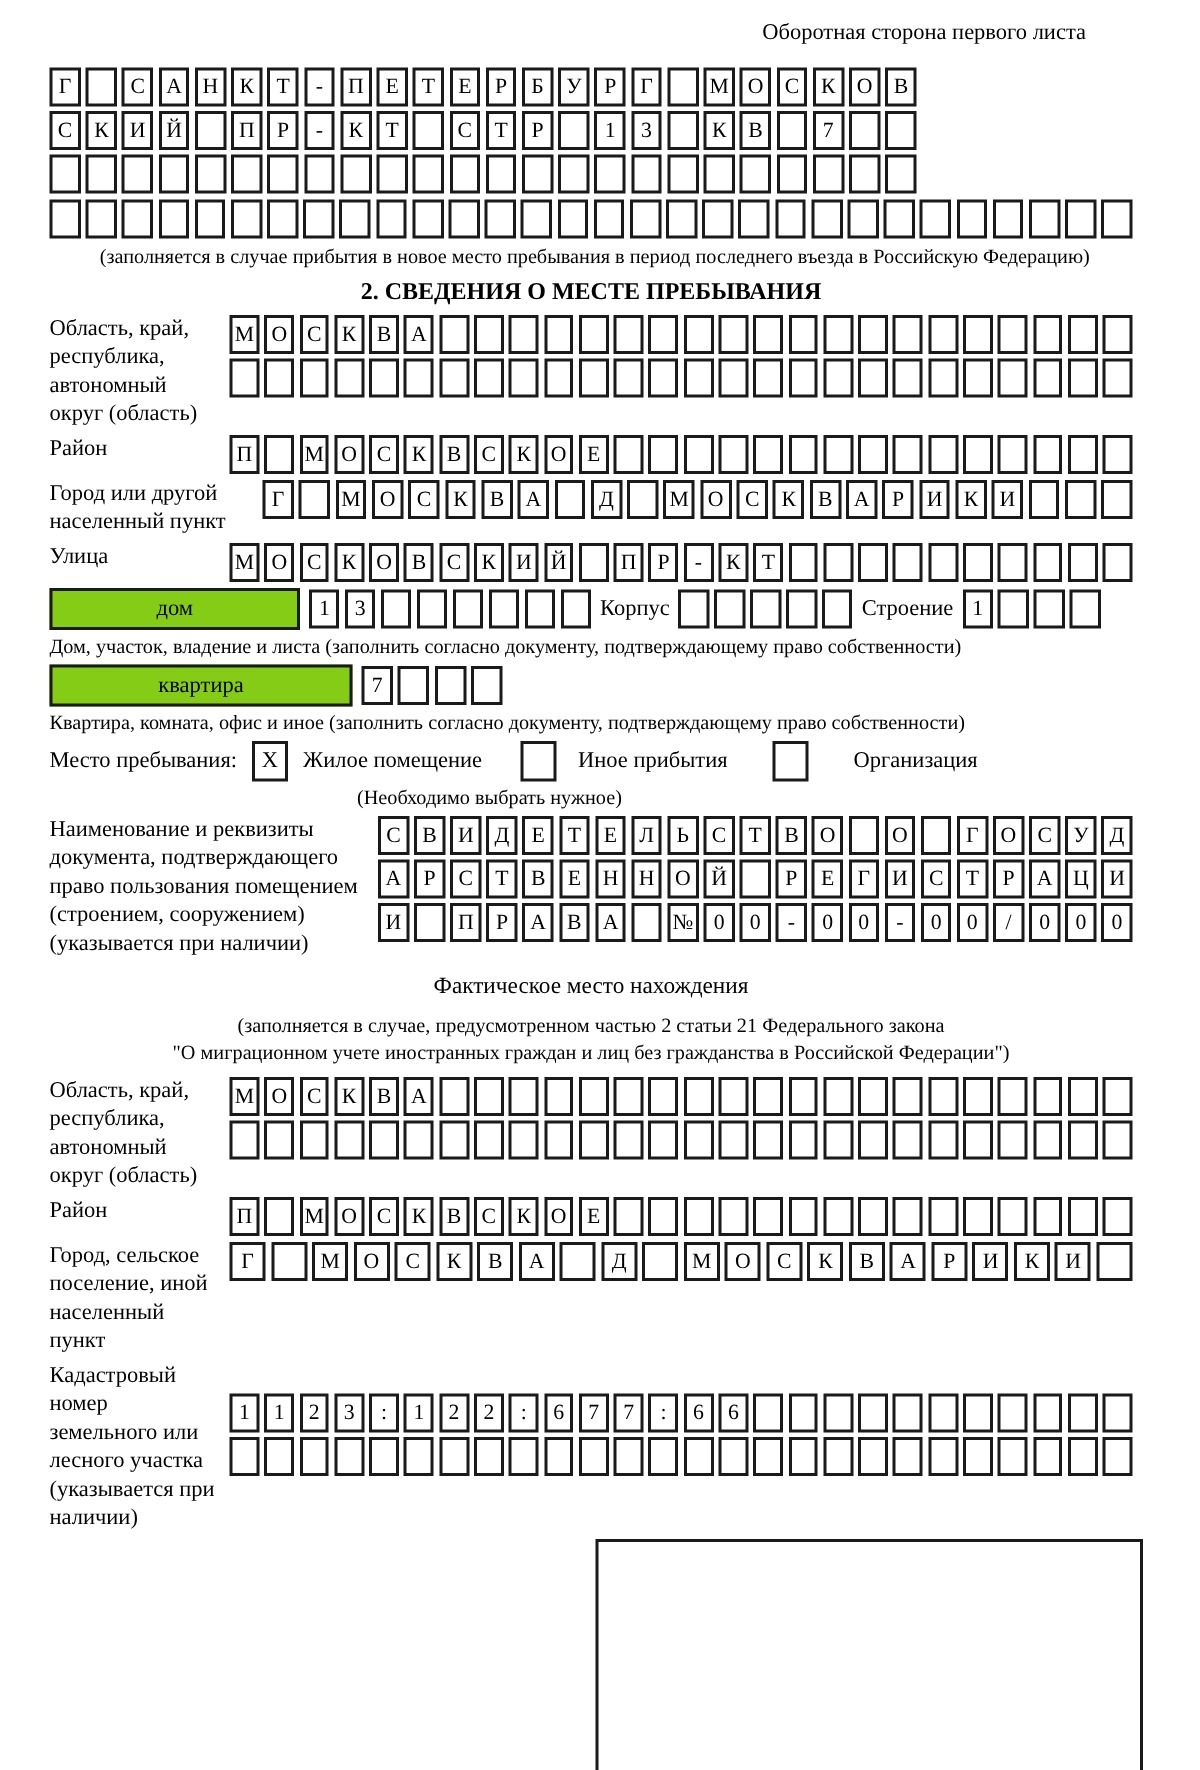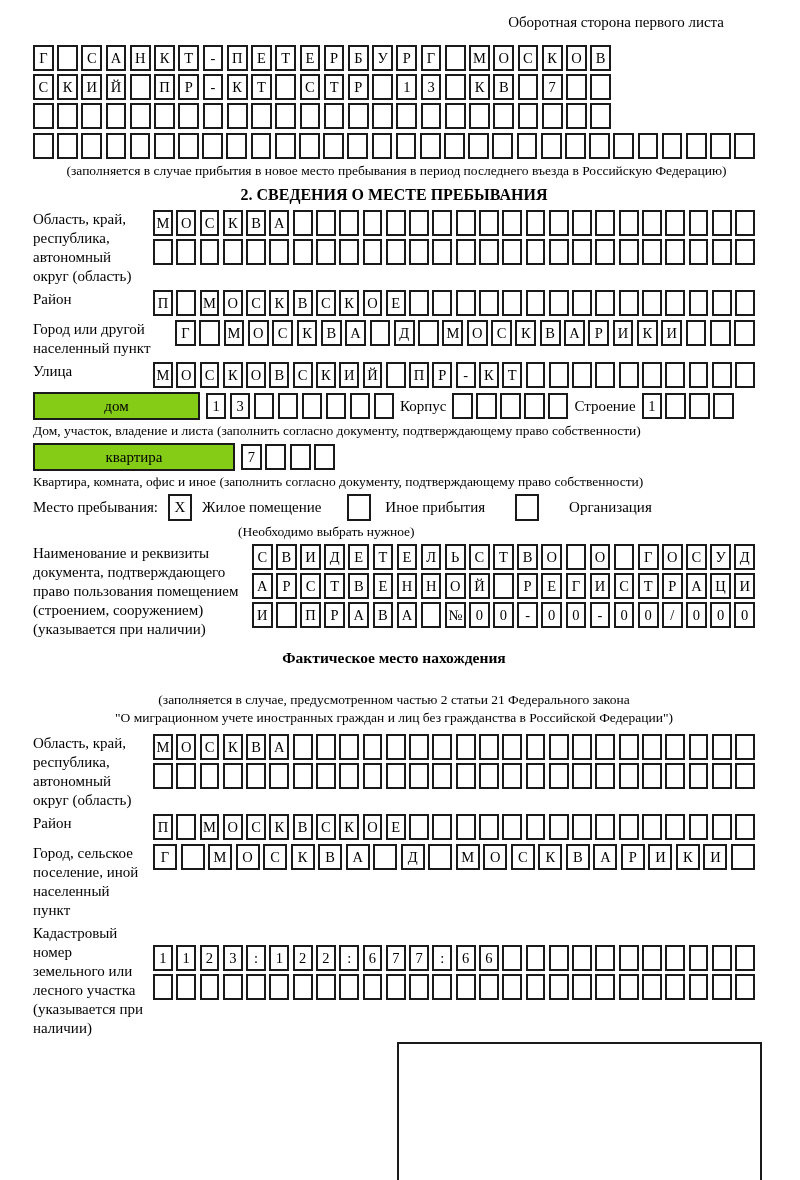--- a/index.html
+++ b/index.html
@@ -50,22 +50,22 @@
     display:flex;align-items:center;justify-content:center;
     font-size:15px;background:#fff;
   }
   .stamp-box{
     border:2px solid var(--line,#1a1a1a);
     width:361px;height:171px;
     margin-left:364px;margin-top:3px;
     background:#fff;
   }
   .actual-title{
-    font-size:15.5px;font-weight:bold;text-align:center;
-    padding-right:45px;margin:10px 0 24px 0;
+    font-size:15.5px;font-weight:normal;text-align:center;
+    padding-right:45px;margin:10px 0 8px 0;
   }
   .actual-note{font-size:13.5px;line-height:17.5px;text-align:center;padding-right:45px;margin:0;}
   .mb8{margin-bottom:8px;}
   .gap6{margin-right:6px;}
 </style>
 </head>
 <body>
 
 <div class="page" style="--ink: #000000; --line: #1a1a1a; --paper: #ffffff;">
 

